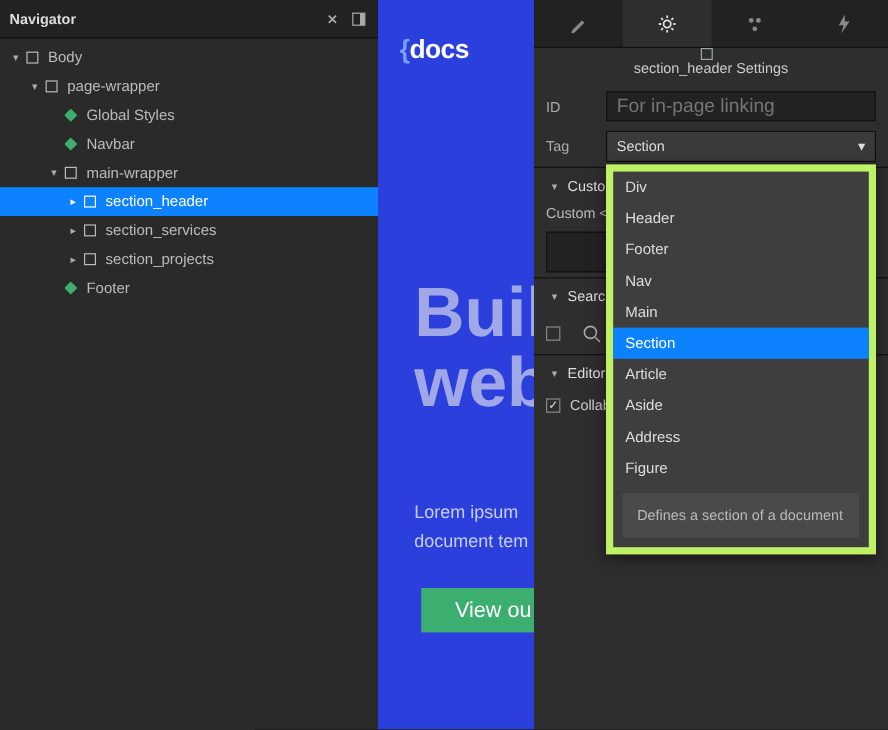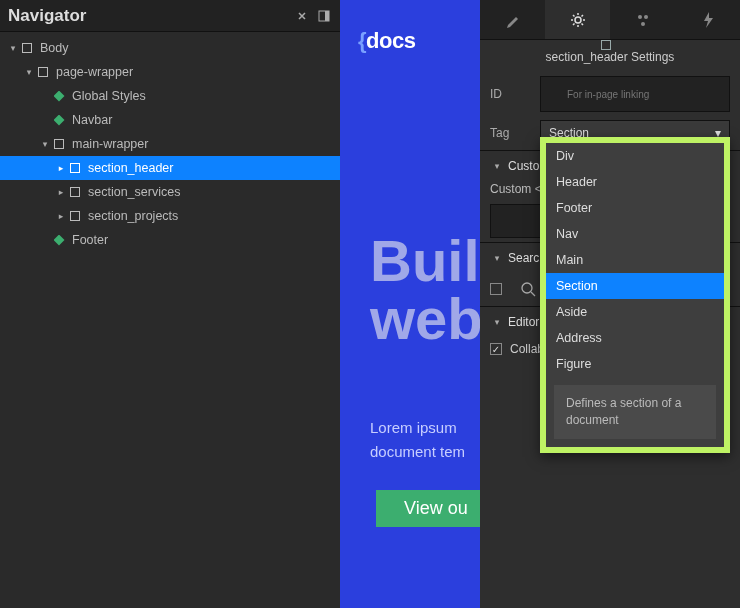--- a/index.html
+++ b/index.html
@@ -1,21 +1,21 @@
 <!DOCTYPE html>
 <html><head>
 <meta charset="utf-8">
 <style>
   * { box-sizing: border-box; margin: 0; padding: 0; font-family: Arial, Helvetica, sans-serif; }
   body { width: 740px; height: 608px; overflow: hidden; background: #1a1a1a; color: #d0d0d0; font-size: 13px; display: flex; }
 
   
   .nav-panel { width: 340px; background: #2a2a2a; display: flex; flex-direction: column; }
   .nav-header { display: flex; align-items: center; height: 32px; padding: 0 8px; background: #222; border-bottom: 1px solid #111; }
-  .nav-title { font-weight: bold; color: #ddd; font-size: 17px; flex:1; }
+  .nav-title { font-weight: bold; color: #ddd; font-size: 12px; flex:1; }
   .nav-hicon { width: 16px; height: 16px; display:flex; align-items:center; justify-content:center; margin-left:6px; color:#aaa; cursor:pointer;}
   .nav-tree { flex:1; padding-top: 4px; }
   .tree-row { display:flex; align-items:center; height:24px; cursor:pointer; color:#bbb; }
   .tree-row.selected { background:#0d82ff; color:#fff; }
   .indent { display:inline-block; }
   .tw { width:14px; height:14px; display:inline-flex; align-items:center; justify-content:center; font-size:9px; color:#aaa; }
   .tree-row.selected .tw { color:#fff; }
   .row-icon { width:14px; height:14px; display:inline-flex; align-items:center; justify-content:center; margin-right:6px; }
   .sq { width:10px; height:10px; border:1px solid currentColor; }
   .sym { width:11px; height:11px; background:#3cae6f; clip-path: polygon(50% 0, 100% 50%, 50% 100%, 0 50%); }
@@ -31,21 +31,21 @@
 
   
   .settings { flex:1; background:#2e2e2e; display:flex; flex-direction:column; position:relative; }
   .tabbar { display:flex; height:40px; background:#222; border-bottom:1px solid #111; }
   .tab { flex:1; display:flex; align-items:center; justify-content:center; color:#888; cursor:pointer; }
   .tab.active { background:#2e2e2e; color:#ddd; }
   .sect-title { display:flex; align-items:center; height:32px; padding:0 10px; color:#ccc; font-size:12px;flex-direction:column; }
   .sq2 { width:10px; height:10px; border:1px solid #9aa; margin-right:8px; }
   .field-row { display:flex; align-items:center; padding:4px 10px; }
   .field-label { width:50px; font-size:12px; color:#aaa; }
-  .field-input { flex:1; background:#222; border:1px solid #111; color:#888; height:36px; padding:0 26px; font-size:10px; }
+  .field-input { flex:1; background:#222; border:1px solid #111; color:#888; height:25px; padding:0 8px; font-size:16px; }
   .select-box { flex:1; background:#3a3a3a; border:1px solid #111; color:#ddd; height:26px; padding:0 8px; font-size:12px; display:flex; align-items:center; justify-content:space-between; cursor:pointer;}
   .accordion { display:flex; align-items:center; height:30px; padding:0 10px; color:#ddd; font-size:12px; border-top:1px solid #111; cursor:pointer;}
   .accordion .tw { margin-right:4px; }
   .custom-field { margin:6px 10px 4px; background:#222; height:34px; border:1px solid #111; }
   .chk-row { display:flex; align-items:center; padding:6px 10px; font-size:12px; color:#ccc; }
   .chk { width:12px; height:12px; border:1px solid #888; margin-right:8px; display:inline-flex; align-items:center; justify-content:center; font-size:10px; color:#ddd;}
   .chk.checked::after { content:"✓"; }
   .search-icons { display:flex; align-items:center; padding:4px 10px; gap:8px; }
   .sicon { width:20px; height:20px; display:flex; align-items:center; justify-content:center; color:#aaa; }
   .stext { font-size:11px; color:#ccc; line-height:1.2; }
@@ -237,18 +237,19 @@
     <span>Collab</span>
   </div>
 
   <div class="dropdown" id="tag-dropdown">
       <div class="dd-item">Div</div>
       <div class="dd-item">Header</div>
       <div class="dd-item">Footer</div>
       <div class="dd-item">Nav</div>
       <div class="dd-item">Main</div>
       <div class="dd-item sel">Section</div>
+      <div class="dd-item">Article</div>
       <div class="dd-item">Aside</div>
       <div class="dd-item">Address</div>
       <div class="dd-item">Figure</div>
       <div class="dd-tip">Defines a section of a document</div>
     </div>
 </div>
 
 </body></html>

